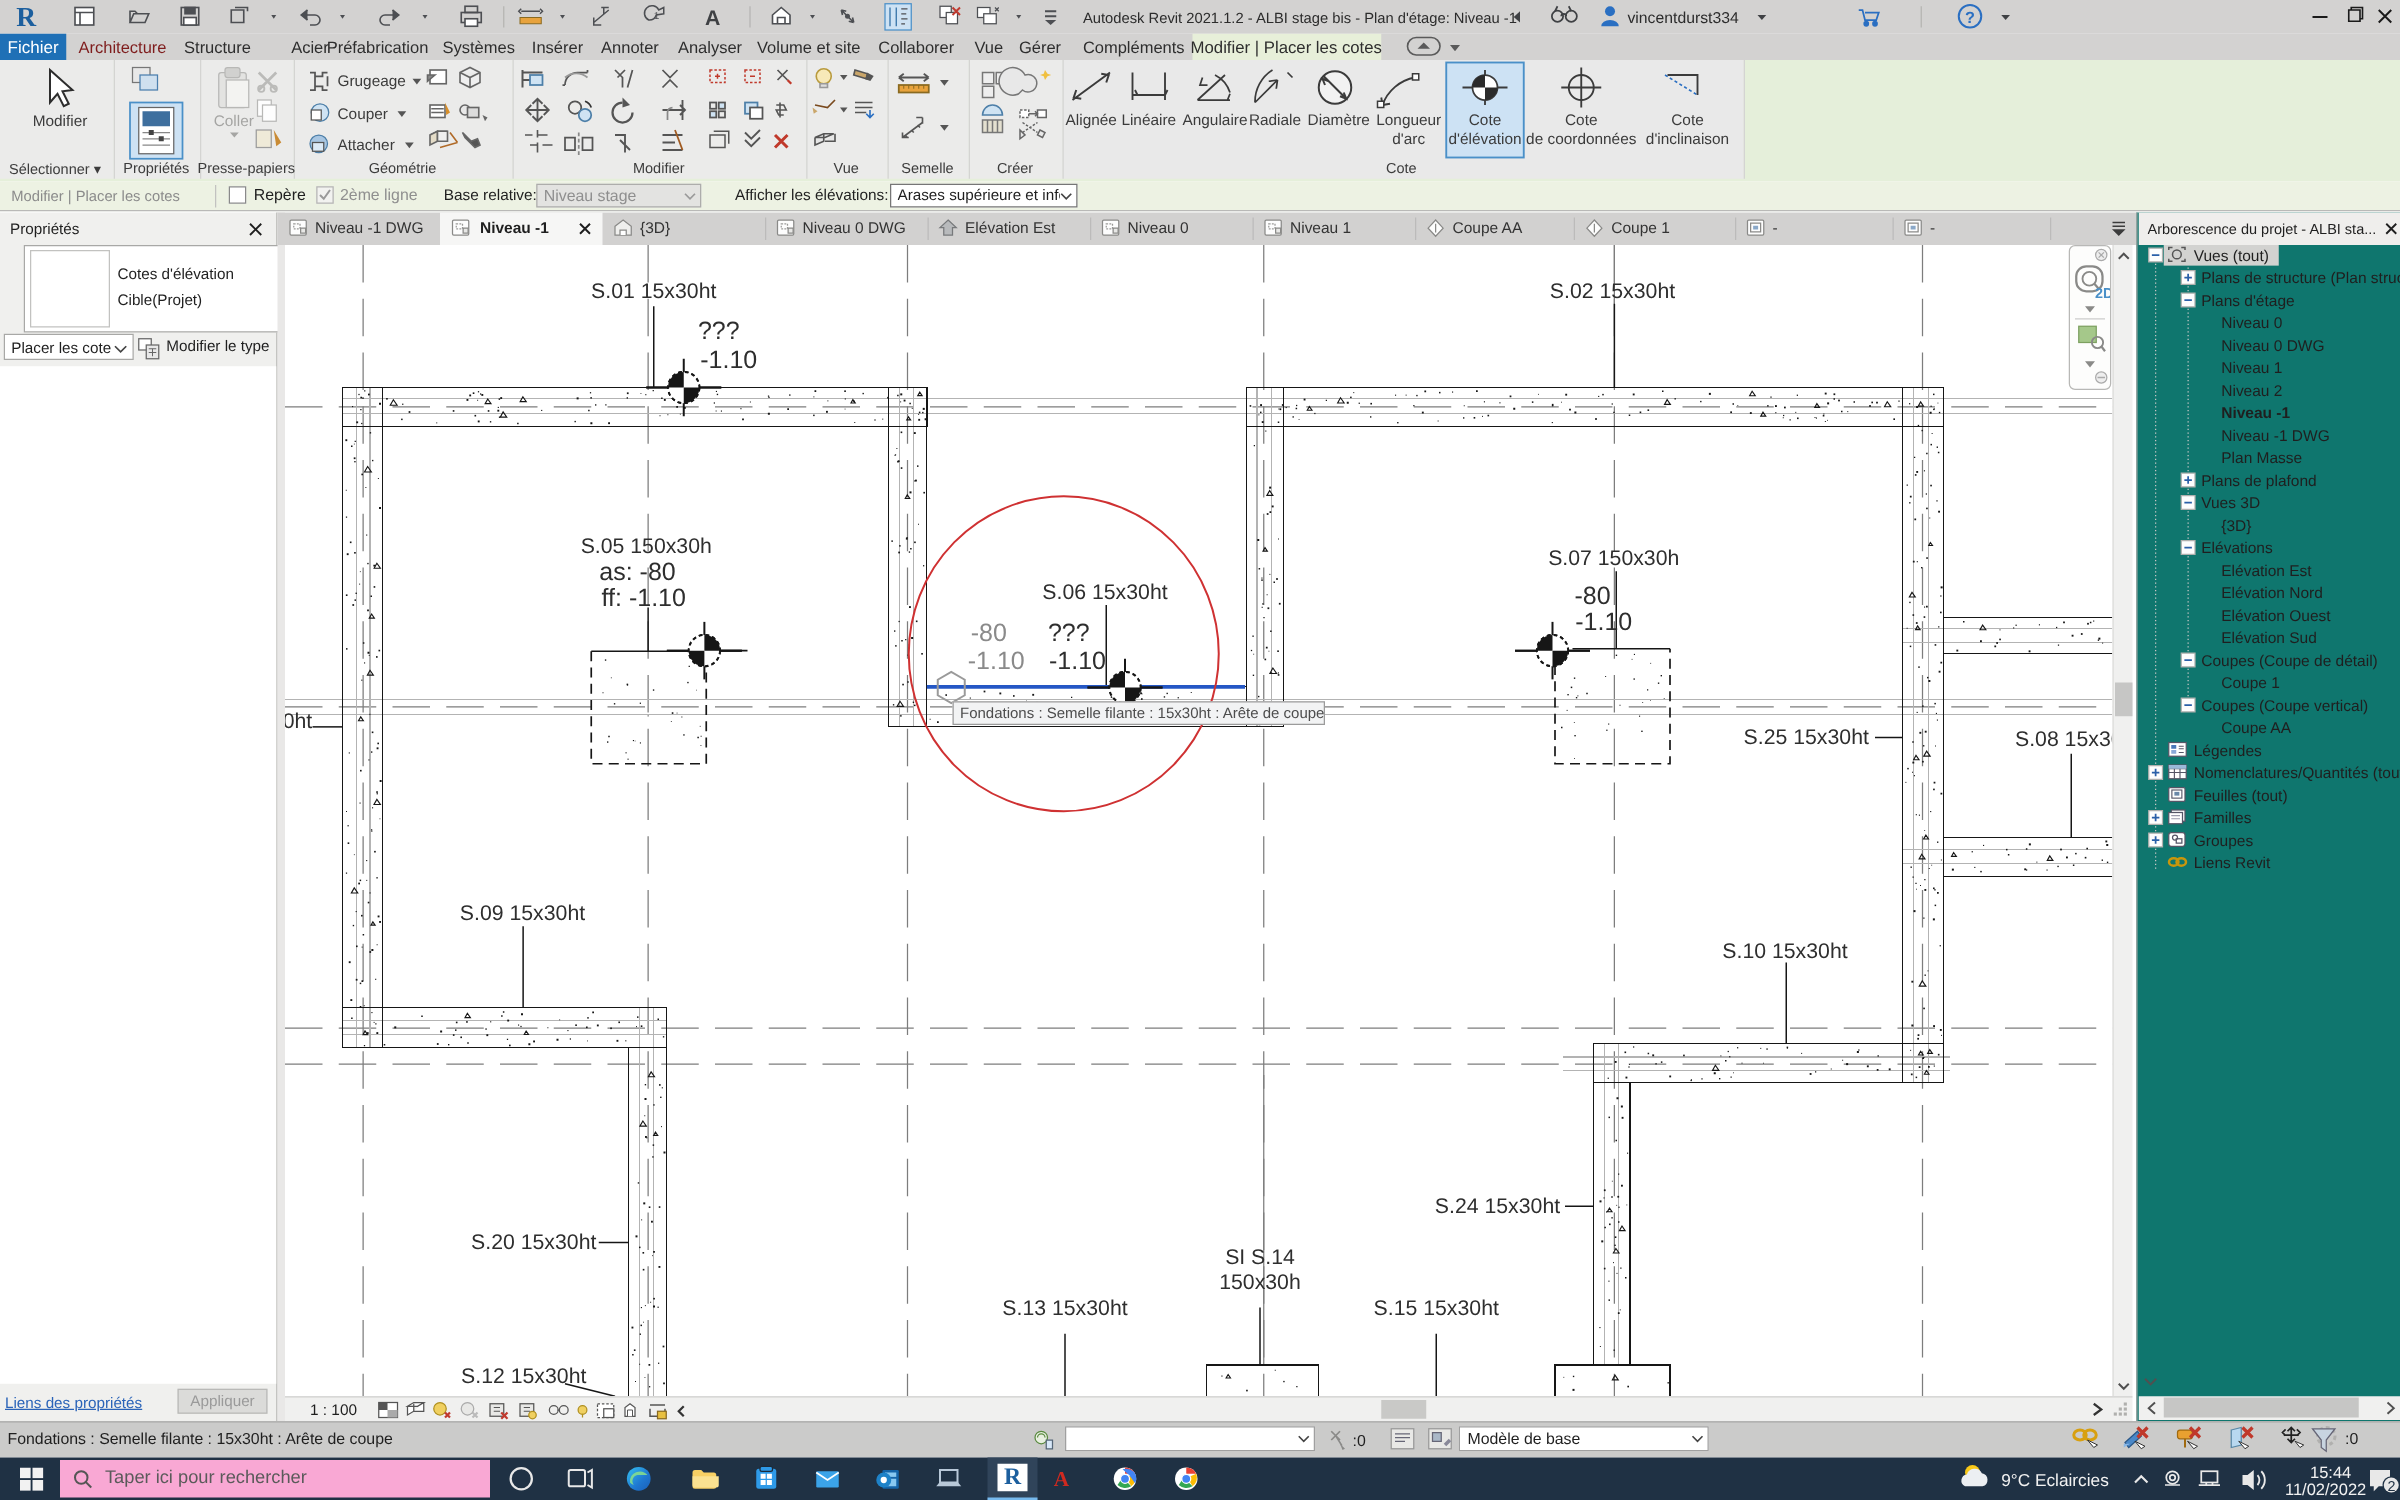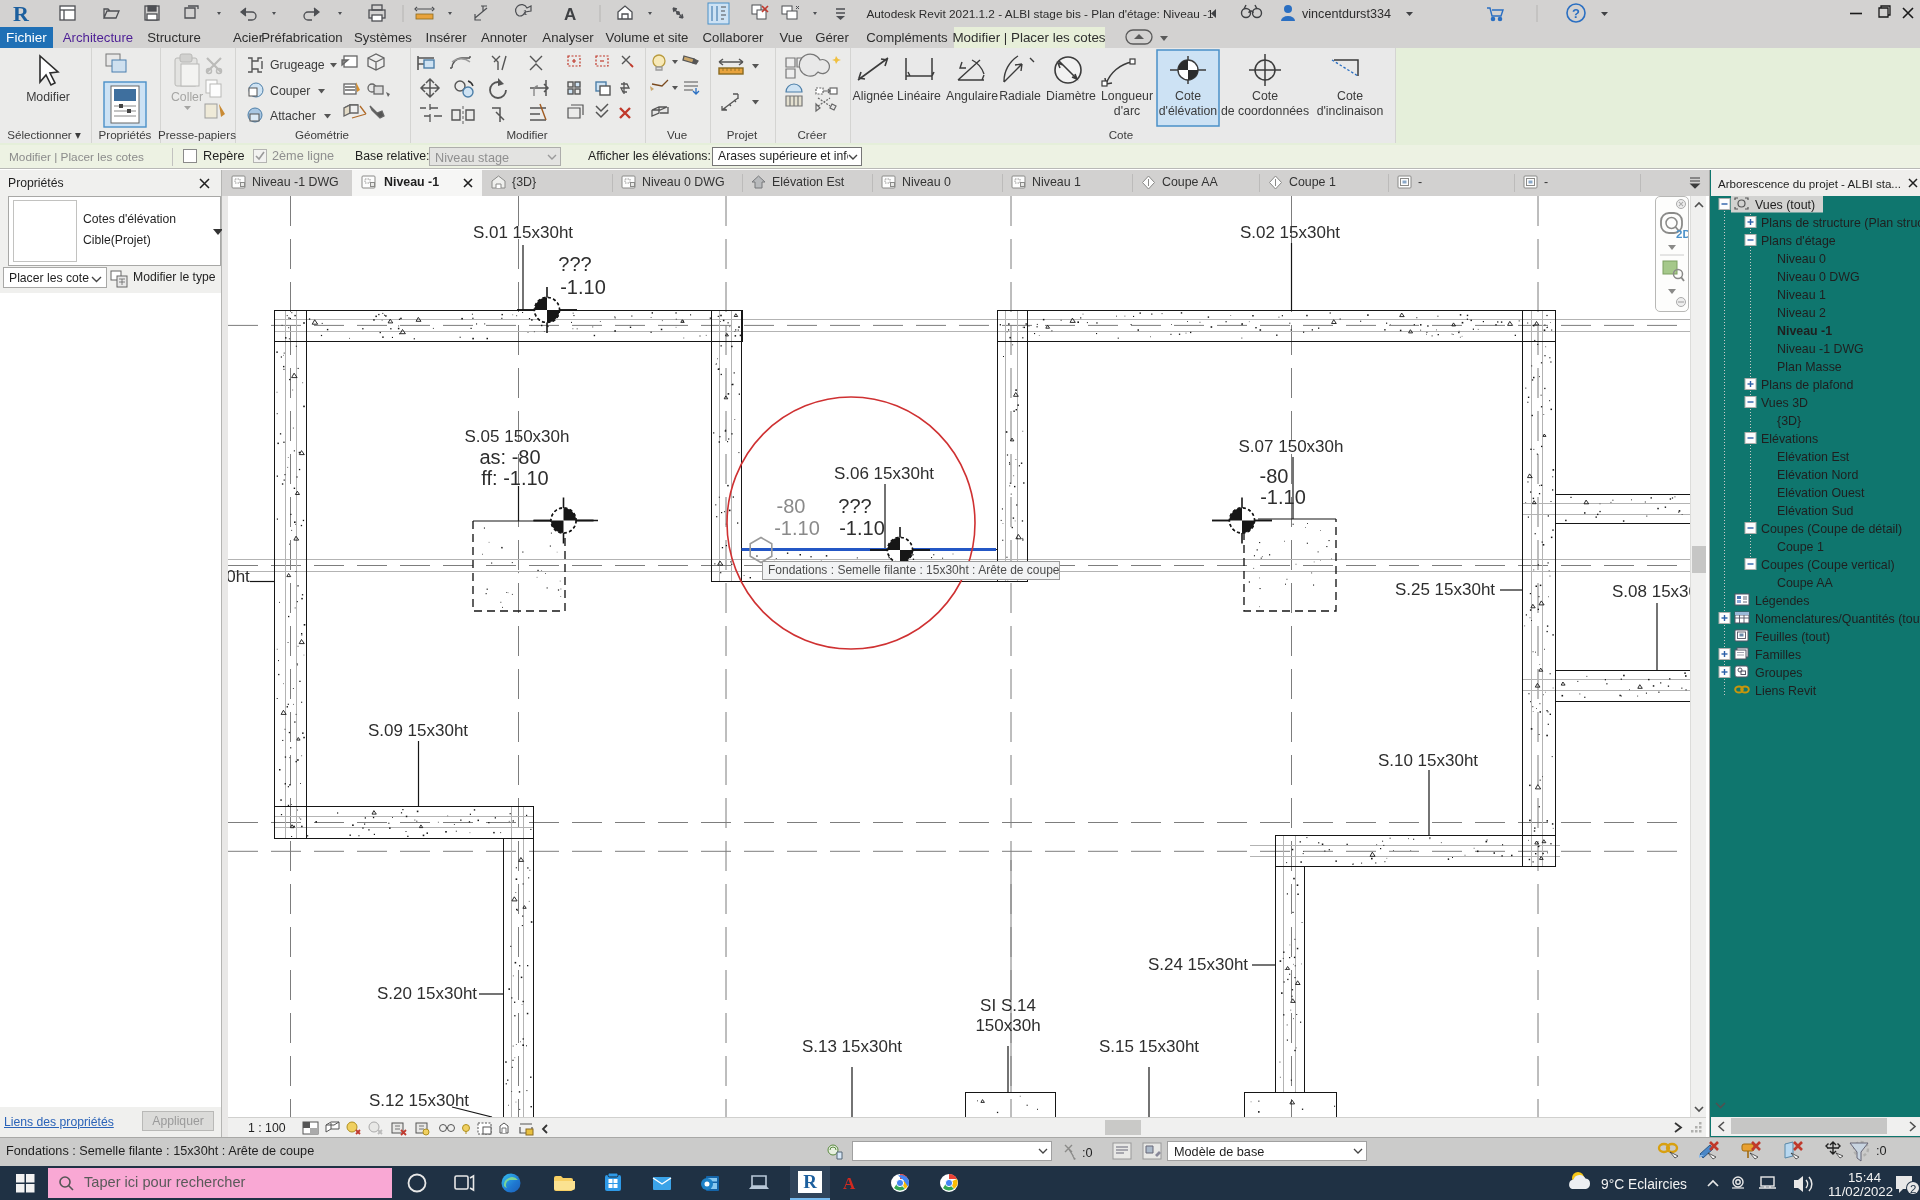--- a/index.html
+++ b/index.html
@@ -104,21 +104,21 @@
  <text x="1572" y="18" font-size="13" font-weight="bold" fill="#2a6fc2">?</text>
  <path d="M1601 12 l7 0 l-3.5 4 z" fill="#3f4144"></path>
 
  <path d="M1850 13.5 h12" stroke="#1a1a1a" stroke-width="1.6"></path>
  <path d="M1879 8 h9 v9 h-9 z M1881 8 v-2 h9 v9 h-2" stroke="#1a1a1a" stroke-width="1.3" fill="none"></path>
  <path d="M1903 8 l10 10 M1913 8 l-10 10" stroke="#1a1a1a" stroke-width="1.6"></path>
 </svg>
 </div>
 <div class="abs" style="left:0;top:27px;width:1920px;height:21px;background:#d3d2d1;">
     <div class="abs" style="left:0;top:0;width:53px;height:21px;background:#1f70b6;color:#fff;font-size:13.6px;text-align:center;line-height:21px;">Fichier</div>
-    <div class="abs txt" style="left:98px;top:0;transform:translateX(-50%);font-size:13.2px;color:#4c1d95;line-height:21px;">Architecture</div>
+    <div class="abs txt" style="left:98px;top:0;transform:translateX(-50%);font-size:13.2px;color:#7f1d1d;line-height:21px;">Architecture</div>
     <div class="abs txt" style="left:174px;top:0;transform:translateX(-50%);font-size:13.2px;color:#2e2e2e;line-height:21px;">Structure</div>
     <div class="abs txt" style="left:248px;top:0;transform:translateX(-50%);font-size:13.2px;color:#2e2e2e;line-height:21px;">Acier</div>
     <div class="abs txt" style="left:302px;top:0;transform:translateX(-50%);font-size:13.2px;color:#2e2e2e;line-height:21px;">Préfabrication</div>
     <div class="abs txt" style="left:383px;top:0;transform:translateX(-50%);font-size:13.2px;color:#2e2e2e;line-height:21px;">Systèmes</div>
     <div class="abs txt" style="left:446px;top:0;transform:translateX(-50%);font-size:13.2px;color:#2e2e2e;line-height:21px;">Insérer</div>
     <div class="abs txt" style="left:504px;top:0;transform:translateX(-50%);font-size:13.2px;color:#2e2e2e;line-height:21px;">Annoter</div>
     <div class="abs txt" style="left:568px;top:0;transform:translateX(-50%);font-size:13.2px;color:#2e2e2e;line-height:21px;">Analyser</div>
     <div class="abs txt" style="left:647px;top:0;transform:translateX(-50%);font-size:13.2px;color:#2e2e2e;line-height:21px;">Volume et site</div>
     <div class="abs txt" style="left:733px;top:0;transform:translateX(-50%);font-size:13.2px;color:#2e2e2e;line-height:21px;">Collaborer</div>
     <div class="abs txt" style="left:791px;top:0;transform:translateX(-50%);font-size:13.2px;color:#2e2e2e;line-height:21px;">Vue</div>
@@ -150,21 +150,21 @@
     <div class="abs" style="left:710px;top:0;width:1px;height:95px;background:#d4d4d2;"></div>
     <div class="abs" style="left:775px;top:0;width:1px;height:95px;background:#d4d4d2;"></div>
     <div class="abs" style="left:850px;top:0;width:1px;height:95px;background:#d4d4d2;"></div>
     <div class="abs" style="left:1395px;top:0;width:1px;height:95px;background:#d4d4d2;"></div>
     <div class="abs txt" style="left:44px;top:80px;transform:translateX(-50%);font-size:11.6px;color:#3c3c3c;">Sélectionner ▾</div>
     <div class="abs txt" style="left:125px;top:80px;transform:translateX(-50%);font-size:11.6px;color:#3c3c3c;">Propriétés</div>
     <div class="abs txt" style="left:197px;top:80px;transform:translateX(-50%);font-size:11.6px;color:#3c3c3c;">Presse-papiers</div>
     <div class="abs txt" style="left:322px;top:80px;transform:translateX(-50%);font-size:11.6px;color:#3c3c3c;">Géométrie</div>
     <div class="abs txt" style="left:527px;top:80px;transform:translateX(-50%);font-size:11.6px;color:#3c3c3c;">Modifier</div>
     <div class="abs txt" style="left:677px;top:80px;transform:translateX(-50%);font-size:11.6px;color:#3c3c3c;">Vue</div>
-    <div class="abs txt" style="left:742px;top:80px;transform:translateX(-50%);font-size:11.6px;color:#3c3c3c;">Projet</div>
+    <div class="abs txt" style="left:742px;top:80px;transform:translateX(-50%);font-size:11.6px;color:#3c3c3c;">Semelle</div>
     <div class="abs txt" style="left:812px;top:80px;transform:translateX(-50%);font-size:11.6px;color:#3c3c3c;">Créer</div>
     <div class="abs txt" style="left:1121px;top:80px;transform:translateX(-50%);font-size:11.6px;color:#3c3c3c;">Cote</div>
     <svg class="abs" style="left:0;top:0" width="1920" height="95">
       <path d="M40 8 l0 26 l6 -7 l5 10 l4 -2 l-5 -10 l8 -1 z" fill="#fff" stroke="#2d2d2d" stroke-width="1.6"></path>
       <text x="48" y="53" font-size="12.3" fill="#3c3c3c" text-anchor="middle">Modifier</text>
       <g>
 <rect x="106" y="6" width="14" height="12" fill="#e8e8e8" stroke="#777"></rect>
         <rect x="112" y="12" width="14" height="12" fill="#cfe0ef" stroke="#4b7fae"></rect>
 <rect x="104" y="34" width="42" height="45" fill="#cde2f4" stroke="#4a90c8" stroke-width="1.4"></rect>
 <rect x="111" y="38" width="28" height="37" fill="#fff" stroke="#666"></rect>
@@ -367,21 +367,21 @@
 <svg class="abs" style="right:3px;top:5px" width="10" height="8">
         <path d="M1 2 l4 4 l4 -4" stroke="#444" stroke-width="1.4" fill="none"></path>
       </svg></div>
 </div>
 
 <div class="abs" style="left:0;top:170px;width:222px;height:967px;background:#f0f0ee;border-right:1px solid #b5b5b3;">
  <div class="abs txt" style="left:8px;top:6px;font-size:12.2px;color:#1f1f1f;">Propriétés</div>
  <svg class="abs" style="left:198px;top:7px" width="14" height="14">
       <path d="M2 2 l9 9 M11 2 l-9 9" stroke="#1f1f1f" stroke-width="1.5"></path>
     </svg>
- <div class="abs" style="left:8px;top:26px;width:213px;height:70px;background:#fff;border:1px solid #a8a8a6;">
+ <div class="abs" style="left:19px;top:26px;width:213px;height:70px;background:#fff;border:1px solid #a8a8a6;">
    <div class="abs" style="left:4px;top:3px;width:64px;height:62px;background:#fff;border:1px solid #c2c2c0;"></div>
    <div class="abs" style="left:74px;top:12px;font-size:12.2px;color:#1f1f1f;line-height:21px;">Cotes d'élévation<br>Cible(Projet)</div>
    <svg class="abs" style="left:203px;top:30px" width="12" height="10">
         <path d="M1 2 l10 0 l-5 6 z" fill="#333"></path>
       </svg>
  </div>
  <div class="abs" style="left:3px;top:97px;width:104px;height:21px;background:#fff;border:1px solid #a8a8a6;">
    <span class="txt" style="font-size:12.2px;color:#1f1f1f;margin-left:5px;line-height:21px;">Placer les cote</span>
    <svg class="abs" style="right:4px;top:7px" width="11" height="9">
         <path d="M1 2 l4.5 4.5 L10 2" stroke="#444" stroke-width="1.4" fill="none"></path>

